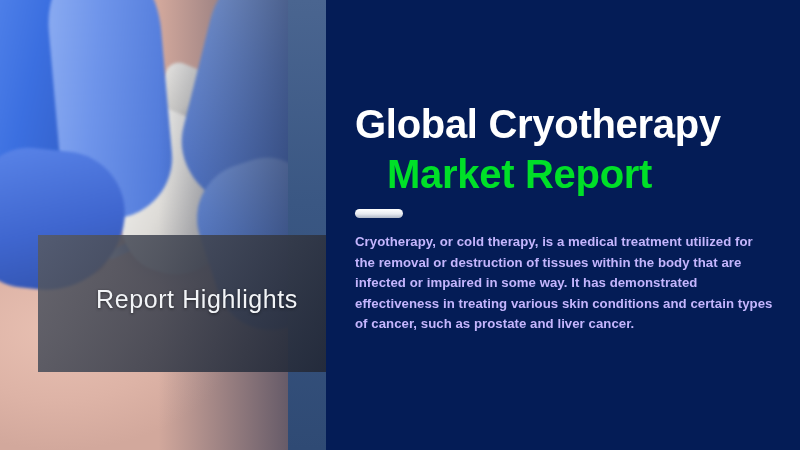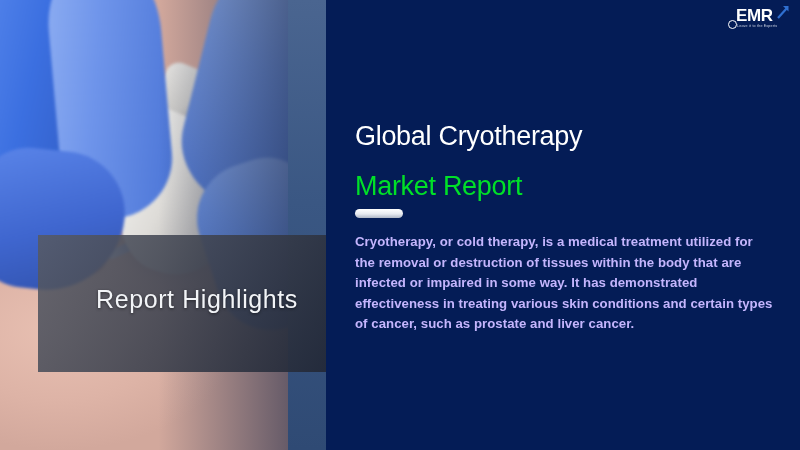--- a/index.html
+++ b/index.html
@@ -157,29 +157,29 @@
     letter-spacing:.3px;
     white-space:nowrap;
   }
 
   
   .content{
     position:absolute; left:355px; top:0;
     width:430px; height:450px;
   }
   .headline{
-    position:absolute; left:0; top:111px;
-    font-size:27px;
-    font-weight:normal;
+    position:absolute; left:0; top:99px;
+    font-size:40px;
+    font-weight:bold;
     line-height:50px;
     letter-spacing:-.3px;
     white-space:nowrap;
   }
   .headline .l1{ display:block; color:#ffffff; }
-  .headline .l2{ display:block; color:#00e028; }
+  .headline .l2{ display:block; color:#00e028;margin-left:32px; }
 
   .divider{
     position:absolute; left:0; top:209px;
     width:48px; height:9px;
     border-radius:5px;
     background:linear-gradient(180deg,#ffffff 0%,#e7eaf0 55%,#aeb6c6 100%);
   }
 
   .paragraph{
     position:absolute; left:0; top:232px;
@@ -265,24 +265,15 @@
     <div class="headline">
       <span class="l1">Global Cryotherapy</span>
       <span class="l2">Market Report</span>
     </div>
 
     <div class="divider"></div>
 
     <p class="paragraph">Cryotherapy, or cold therapy, is a medical treatment utilized for the removal or destruction of tissues within the body that are infected or impaired in some way. It has demonstrated effectiveness in treating various skin conditions and certain types of cancer, such as prostate and liver cancer.</p>
   </div>
 
-  <div class="logo">
-    <div class="logo-ring"></div>
-    <div class="logo-word">EMR</div>
-    <div class="logo-tag">Leave it to the Experts</div>
-    <svg class="logo-arrow" viewBox="0 0 12 14">
-      <path d="M1 13 L10 3" stroke="#2f6fd0" stroke-width="2.2" fill="none"></path>
-      <path d="M6 1 L11.5 1 L11.5 6.5 Z" fill="#2f6fd0"></path>
-    </svg>
-  </div>
 
 
 </div>
 
 </body></html>

